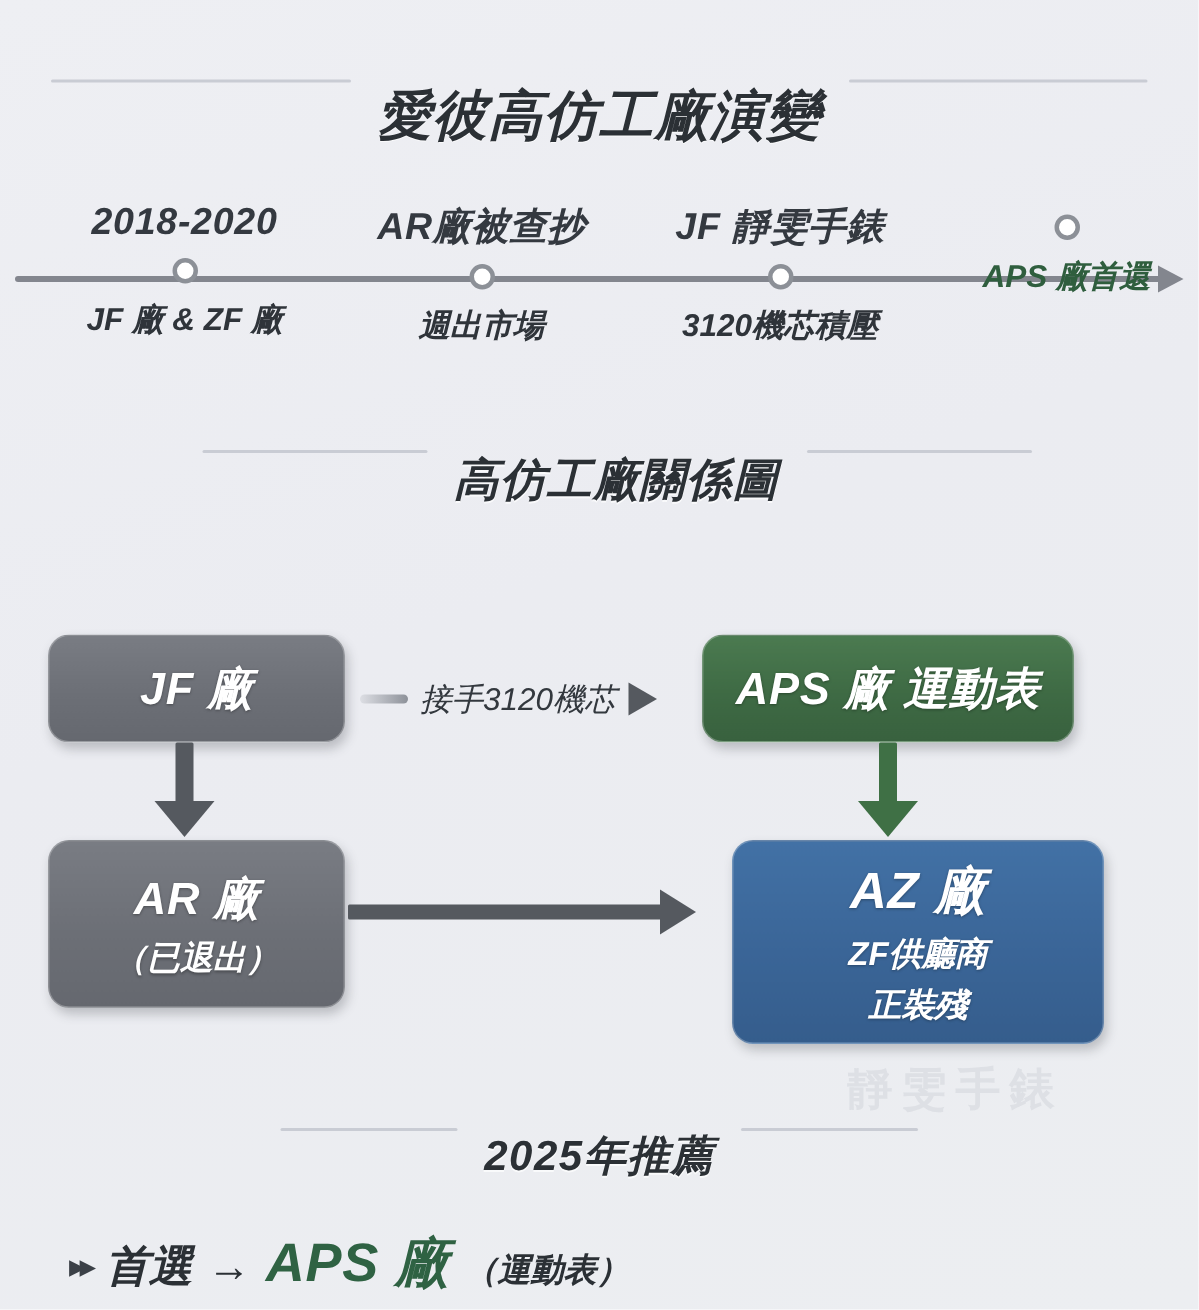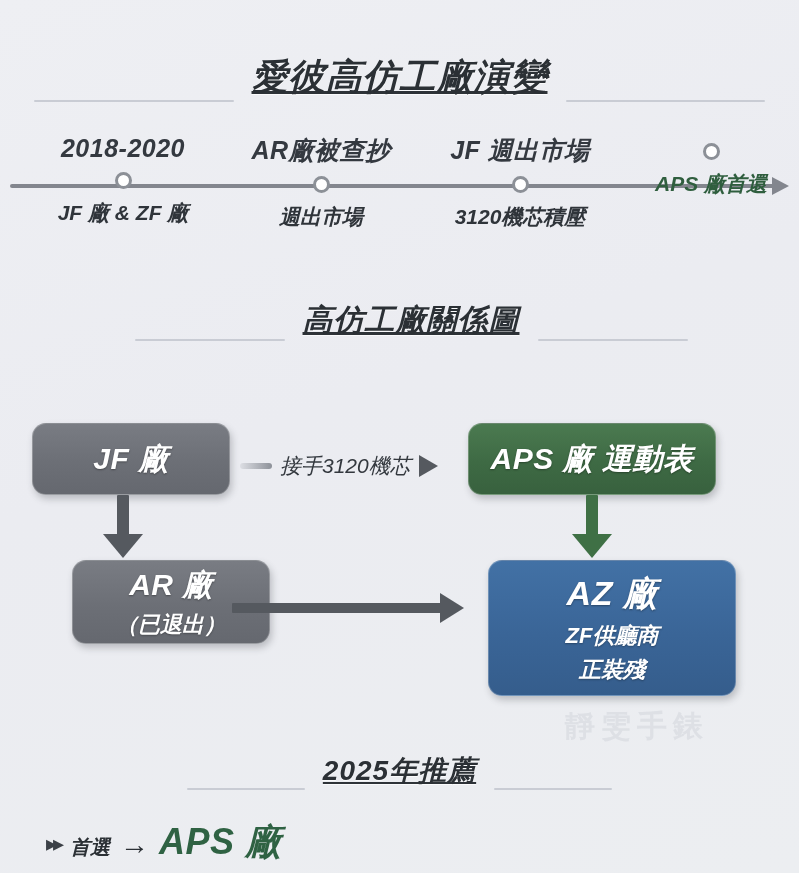--- a/index.html
+++ b/index.html
@@ -12,25 +12,24 @@
     background: linear-gradient(160deg, #eeeff3 0%, #ebecf1 45%, #eceef1 100%);
     font-family: "Liberation Sans", "DejaVu Sans", sans-serif;
     color: #2e3338;
     overflow: hidden;
     position: relative;
   }
 
   
   .section-head {
     display: flex;
-    align-items: flex-end;
+    align-items: flex-start;
     justify-content: center;
     gap: 18px;
     padding: 0 34px;
-    text-decoration: underline;
   }
   .section-head .rule {
     flex: 1 1 auto;
     height: 2px;
     background: #c9ccd4;
     border-radius: 2px;
     max-width: 210px;
   }
   .section-head .rule.short { max-width: 150px; }
   .section-head .rule.tiny  { max-width: 118px; }
@@ -148,23 +147,22 @@
     margin-top: 4px;
     text-shadow: 0 1px 2px rgba(0,0,0,0.3);
     white-space: nowrap;
   }
 
   #node-jf {
     left: 32px; top: 33px; width: 198px; height: 72px;
     background: linear-gradient(180deg, #797c83 0%, #6c6f76 55%, #65686f 100%);
   }
   #node-ar {
-    left: 32px; top: 170px; width: 198px; height: 84px;
+    left: 32px; top: 170px; width: 198px; height: 112px;
     background: linear-gradient(180deg, #797c83 0%, #6c6f76 55%, #65686f 100%);
-    margin-left: 40px;
   }
   #node-aps {
     left: 468px; top: 33px; width: 248px; height: 72px;
     background: linear-gradient(180deg, #4b7a50 0%, #3e6a44 55%, #38613e 100%);
   }
   #node-az {
     left: 488px; top: 170px; width: 248px; height: 136px;
     background: linear-gradient(180deg, #4271a5 0%, #3a6597 55%, #355d8c 100%);
   }
   #node-az .line1 { font-size: 34px; }
@@ -257,21 +255,21 @@
     white-space: nowrap;
   }
   #footer-rec .chev {
     font-size: 22px;
     color: #3b4047;
     letter-spacing: -4px;
     position: relative;
     top: -3px;
   }
   #footer-rec .f-label {
-    font-size: 20px;
+    font-size: 29px;
     font-weight: bold;
     font-style: italic;
     color: #2b3035;
   }
   #footer-rec .f-arrow {
     font-size: 29px;
     font-weight: bold;
     color: #2b3035;
   }
   #footer-rec .f-brand {
@@ -307,21 +305,21 @@
     <div class="tl-bot">JF 廠 &amp; ZF 廠</div>
   </div>
 
   <div class="tl-item" style="left:298px;">
     <div class="tl-top">AR廠被查抄</div>
     <div class="tl-dot"></div>
     <div class="tl-bot">週出市場</div>
   </div>
 
   <div class="tl-item" style="left:497px;">
-    <div class="tl-top">JF 週出市場</div>
+    <div class="tl-top">JF 靜雯手錶</div>
     <div class="tl-dot"></div>
     <div class="tl-bot">3120機芯積壓</div>
   </div>
 
   <div class="tl-item" style="left:688px;">
     <div class="tl-dot"></div>
     <div class="tl-bot green">APS 廠首還</div>
   </div>
 </div>
 
@@ -374,13 +372,14 @@
   <span class="rule tiny"></span>
   <span class="title small">2025年推薦</span>
   <span class="rule tiny"></span>
 </div>
 
 <div id="footer-rec">
   <span class="chev">▸▸</span>
   <span class="f-label">首選</span>
   <span class="f-arrow">→</span>
   <span class="f-brand">APS 廠</span>
+  <span class="f-note">（運動表）</span>
 </div>
 
 </body></html>

